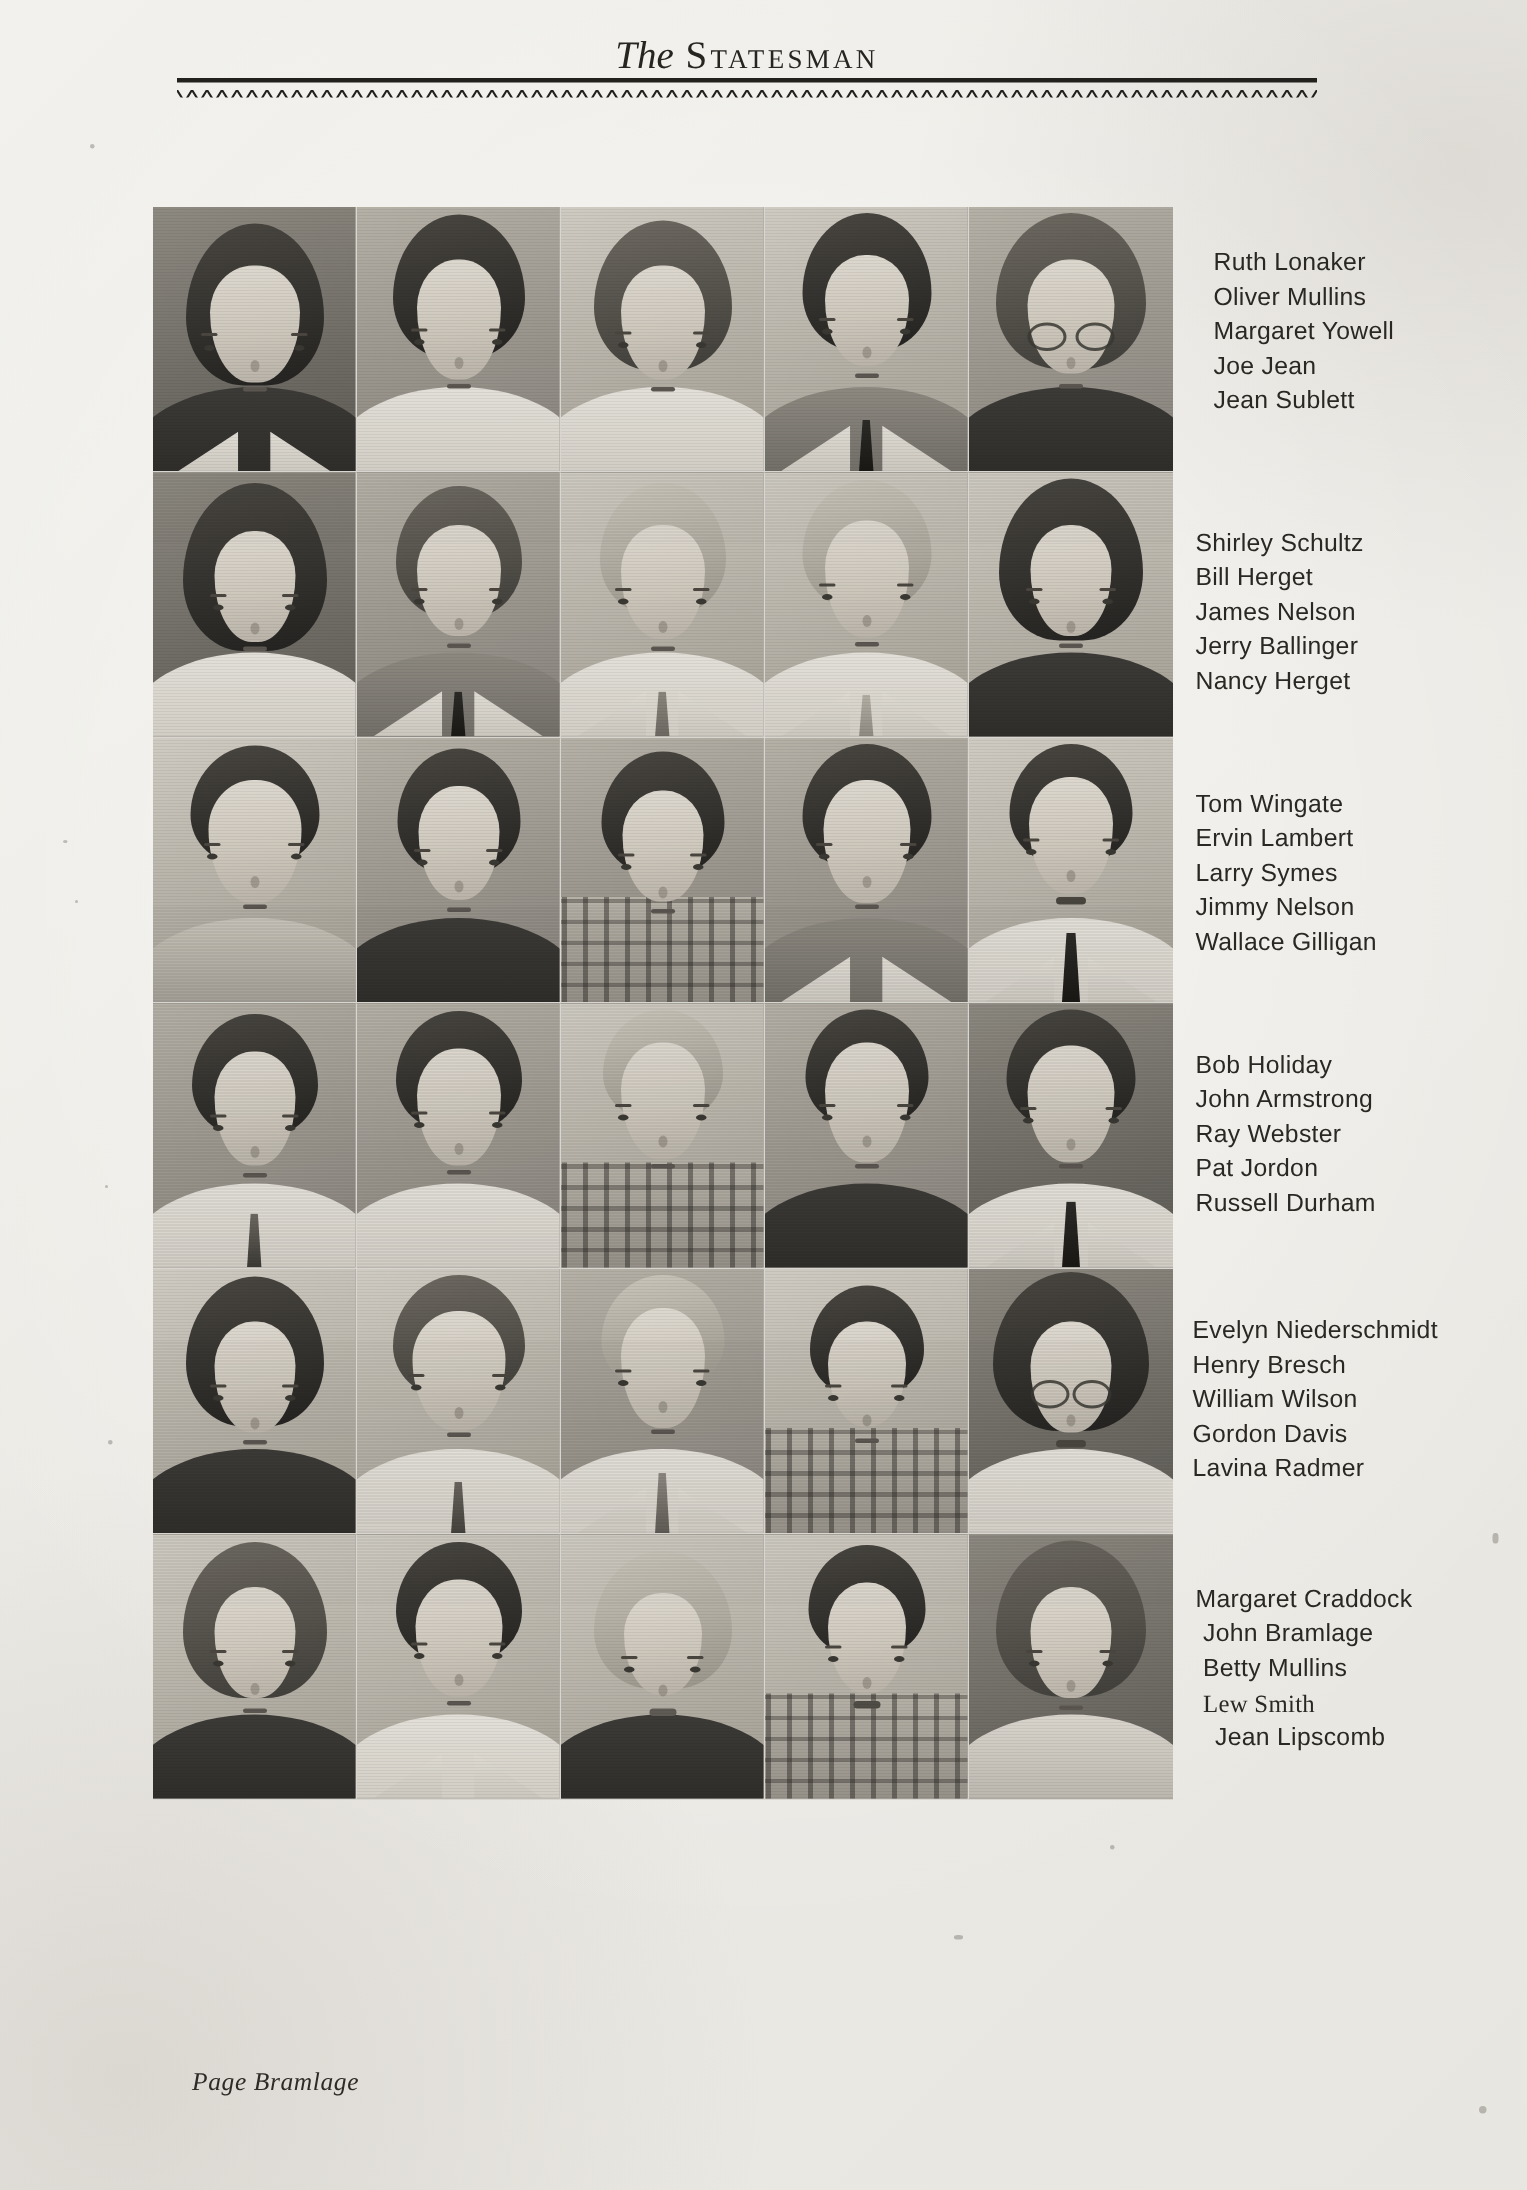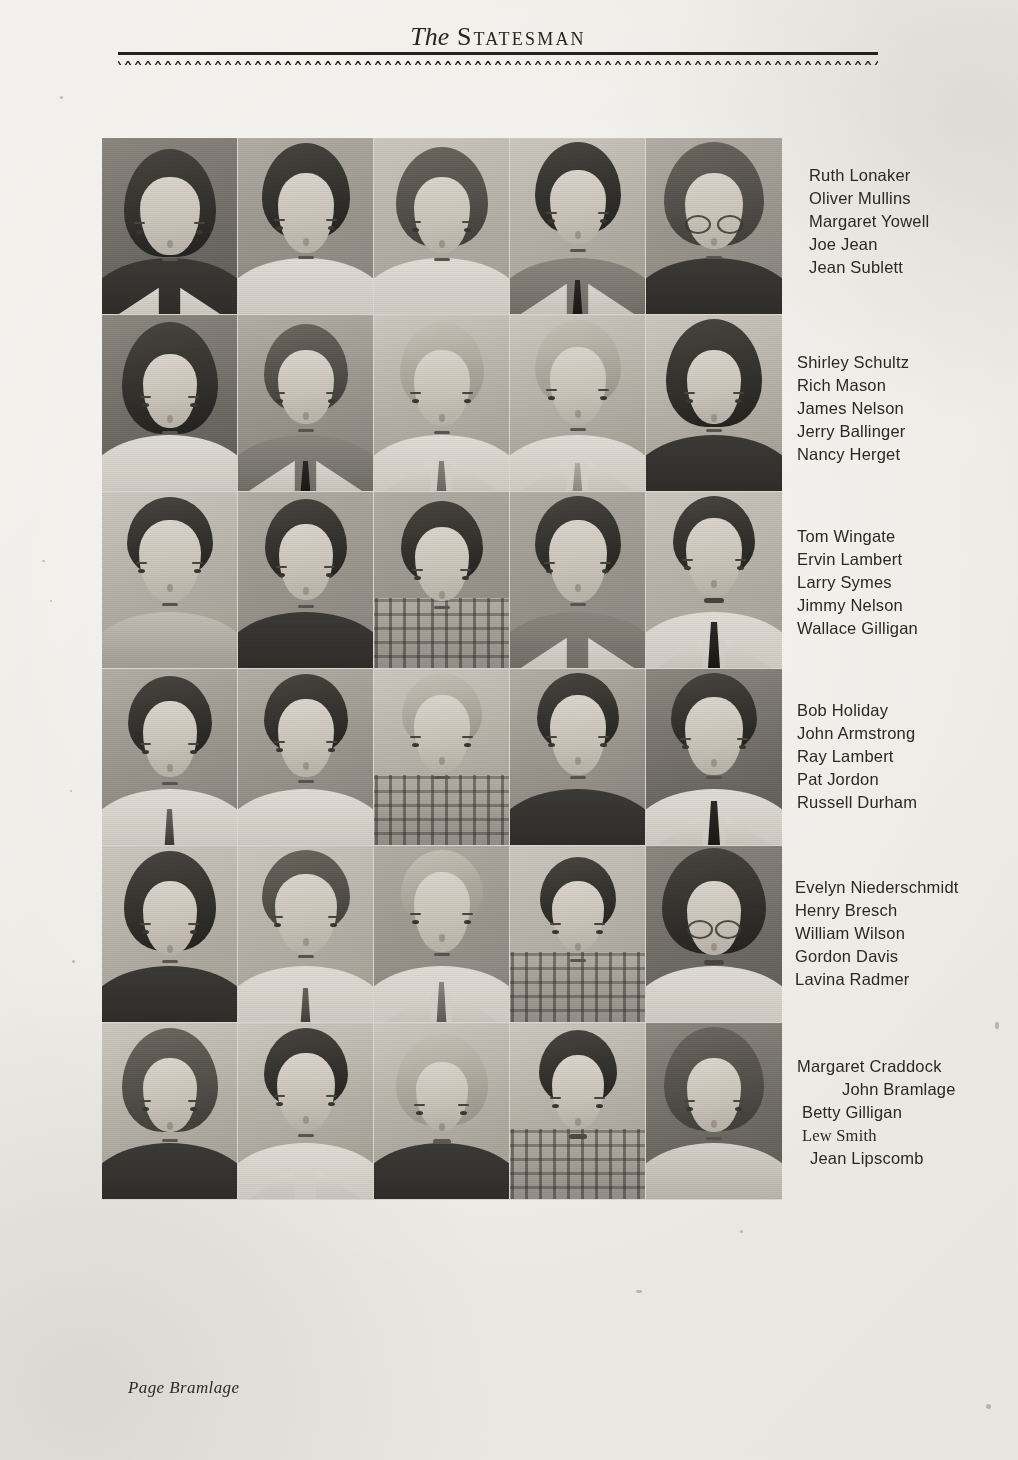--- a/index.html
+++ b/index.html
@@ -725,51 +725,51 @@
 <div class="names" style="top:164px;margin-left:12px;">
   <div>Ruth Lonaker</div>
   <div>Oliver Mullins</div>
   <div>Margaret Yowell</div>
   <div>Joe Jean</div>
   <div>Jean Sublett</div>
 </div>
 
 <div class="names" style="top:351px;">
   <div>Shirley Schultz</div>
-  <div>Rich Mason</div>
+  <div>Bill Herget</div>
   <div>James Nelson</div>
   <div>Jerry Ballinger</div>
   <div>Nancy Herget</div>
 </div>
 
 <div class="names" style="top:525px;">
   <div>Tom Wingate</div>
   <div>Ervin Lambert</div>
   <div>Larry Symes</div>
   <div>Jimmy Nelson</div>
   <div>Wallace Gilligan</div>
 </div>
 
 <div class="names" style="top:699px;">
   <div>Bob Holiday</div>
   <div>John Armstrong</div>
-  <div>Ray Lambert</div>
+  <div>Ray Webster</div>
   <div>Pat Jordon</div>
   <div>Russell Durham</div>
 </div>
 
 <div class="names" style="top:876px;left:795px;width:225px;">
   <div>Evelyn  Niederschmidt</div>
   <div>Henry Bresch</div>
   <div>William Wilson</div>
   <div>Gordon Davis</div>
   <div>Lavina Radmer</div>
 </div>
 
 <div class="names" style="top:1055px;">
   <div>Margaret Craddock</div>
-  <div style="padding-left:5px;margin-left:40px;">John Bramlage</div>
-  <div style="padding-left:5px;">Betty Gilligan</div>
+  <div style="padding-left:5px;">John Bramlage</div>
+  <div style="padding-left:5px;">Betty Mullins</div>
   <div style="padding-left:5px;font-family:Liberation Serif, serif;">Lew Smith</div>
   <div style="padding-left:13px;">Jean Lipscomb</div>
 </div>
 
 <div class="page-number">Page Bramlage</div>
 
 </body></html>

